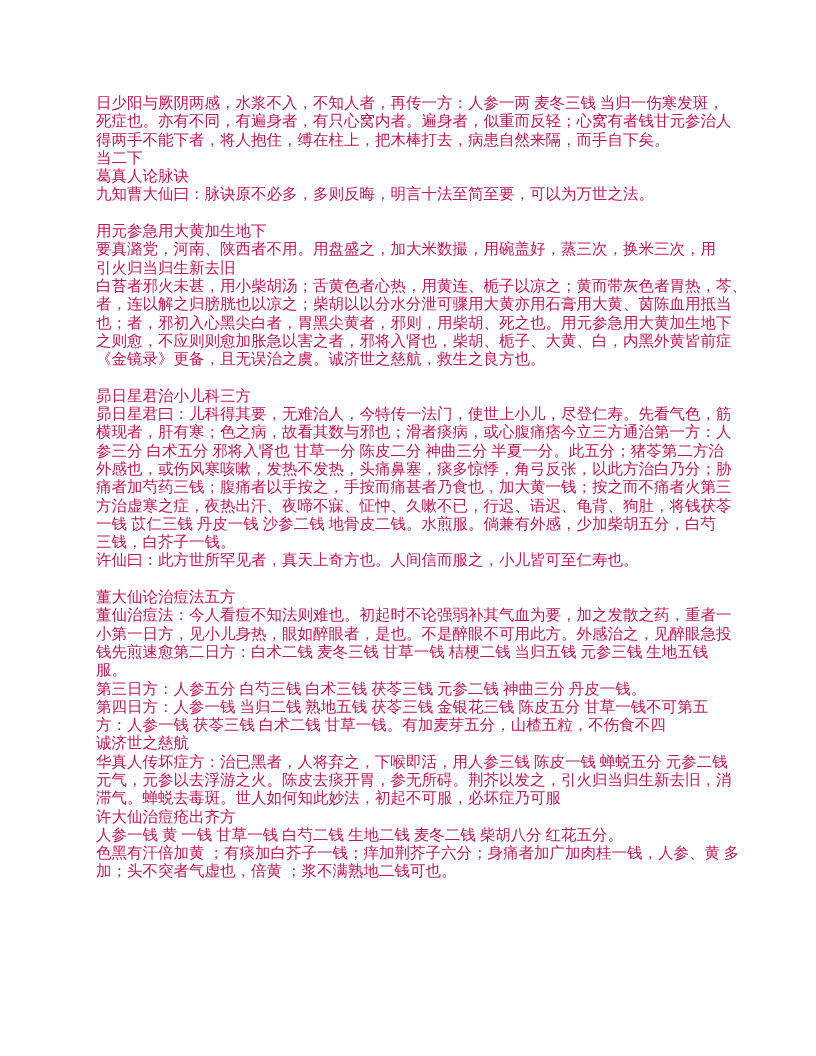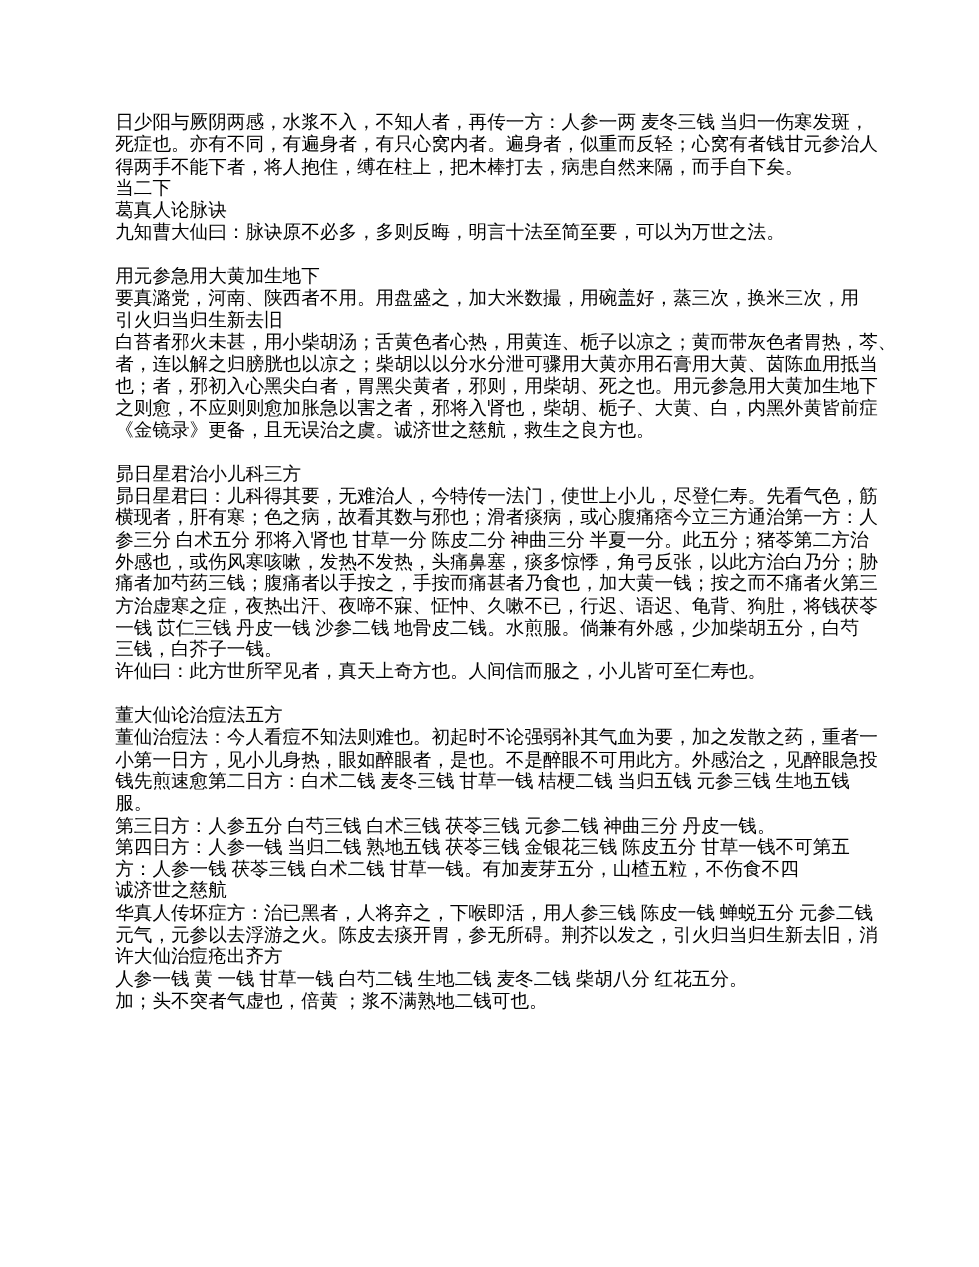--- a/index.html
+++ b/index.html
@@ -27,21 +27,21 @@
   .line {
     height: 18.3px;
     white-space: pre;
     font-kerning: none;
   }
 </style>
 </head>
 <body>
 
 <div class="page">
-  <div class="doc" style="color: #000000;">
+  <div class="doc" style="color: #be185d;">
       <div class="line">日少阳与厥阴两感，水浆不入，不知人者，再传一方：人参一两 麦冬三钱 当归一伤寒发斑，</div>
       <div class="line">死症也。亦有不同，有遍身者，有只心窝内者。遍身者，似重而反轻；心窝有者钱甘元参治人</div>
       <div class="line">得两手不能下者，将人抱住，缚在柱上，把木棒打去，病患自然来隔，而手自下矣。</div>
       <div class="line">当二下</div>
       <div class="line">葛真人论脉诀</div>
       <div class="line">九知曹大仙曰：脉诀原不必多，多则反晦，明言十法至简至要，可以为万世之法。</div>
       <div class="line">&nbsp;</div>
       <div class="line">用元参急用大黄加生地下</div>
       <div class="line">要真潞党，河南、陕西者不用。用盘盛之，加大米数撮，用碗盖好，蒸三次，换米三次，用</div>
       <div class="line">引火归当归生新去旧</div>
@@ -66,17 +66,19 @@
       <div class="line">董仙治痘法：今人看痘不知法则难也。初起时不论强弱补其气血为要，加之发散之药，重者一</div>
       <div class="line">小第一日方，见小儿身热，眼如醉眼者，是也。不是醉眼不可用此方。外感治之，见醉眼急投</div>
       <div class="line">钱先煎速愈第二日方：白术二钱 麦冬三钱 甘草一钱 桔梗二钱 当归五钱 元参三钱 生地五钱</div>
       <div class="line">服。</div>
       <div class="line">第三日方：人参五分 白芍三钱 白术三钱 茯苓三钱 元参二钱 神曲三分 丹皮一钱。</div>
       <div class="line">第四日方：人参一钱 当归二钱 熟地五钱 茯苓三钱 金银花三钱 陈皮五分 甘草一钱不可第五</div>
       <div class="line">方：人参一钱 茯苓三钱 白术二钱 甘草一钱。有加麦芽五分，山楂五粒，不伤食不四</div>
       <div class="line">诚济世之慈航</div>
       <div class="line">华真人传坏症方：治已黑者，人将弃之，下喉即活，用人参三钱 陈皮一钱 蝉蜕五分 元参二钱</div>
       <div class="line">元气，元参以去浮游之火。陈皮去痰开胃，参无所碍。荆芥以发之，引火归当归生新去旧，消</div>
+      <div class="line">滞气。蝉蜕去毒斑。世人如何知此妙法，初起不可服，必坏症乃可服</div>
       <div class="line">许大仙治痘疮出齐方</div>
       <div class="line">人参一钱 黄 一钱 甘草一钱 白芍二钱 生地二钱 麦冬二钱 柴胡八分 红花五分。</div>
+      <div class="line">色黑有汗倍加黄 ；有痰加白芥子一钱；痒加荆芥子六分；身痛者加广加肉桂一钱，人参、黄 多</div>
       <div class="line">加；头不突者气虚也，倍黄 ；浆不满熟地二钱可也。</div>
     </div>
 </div>
 
 </body></html>

